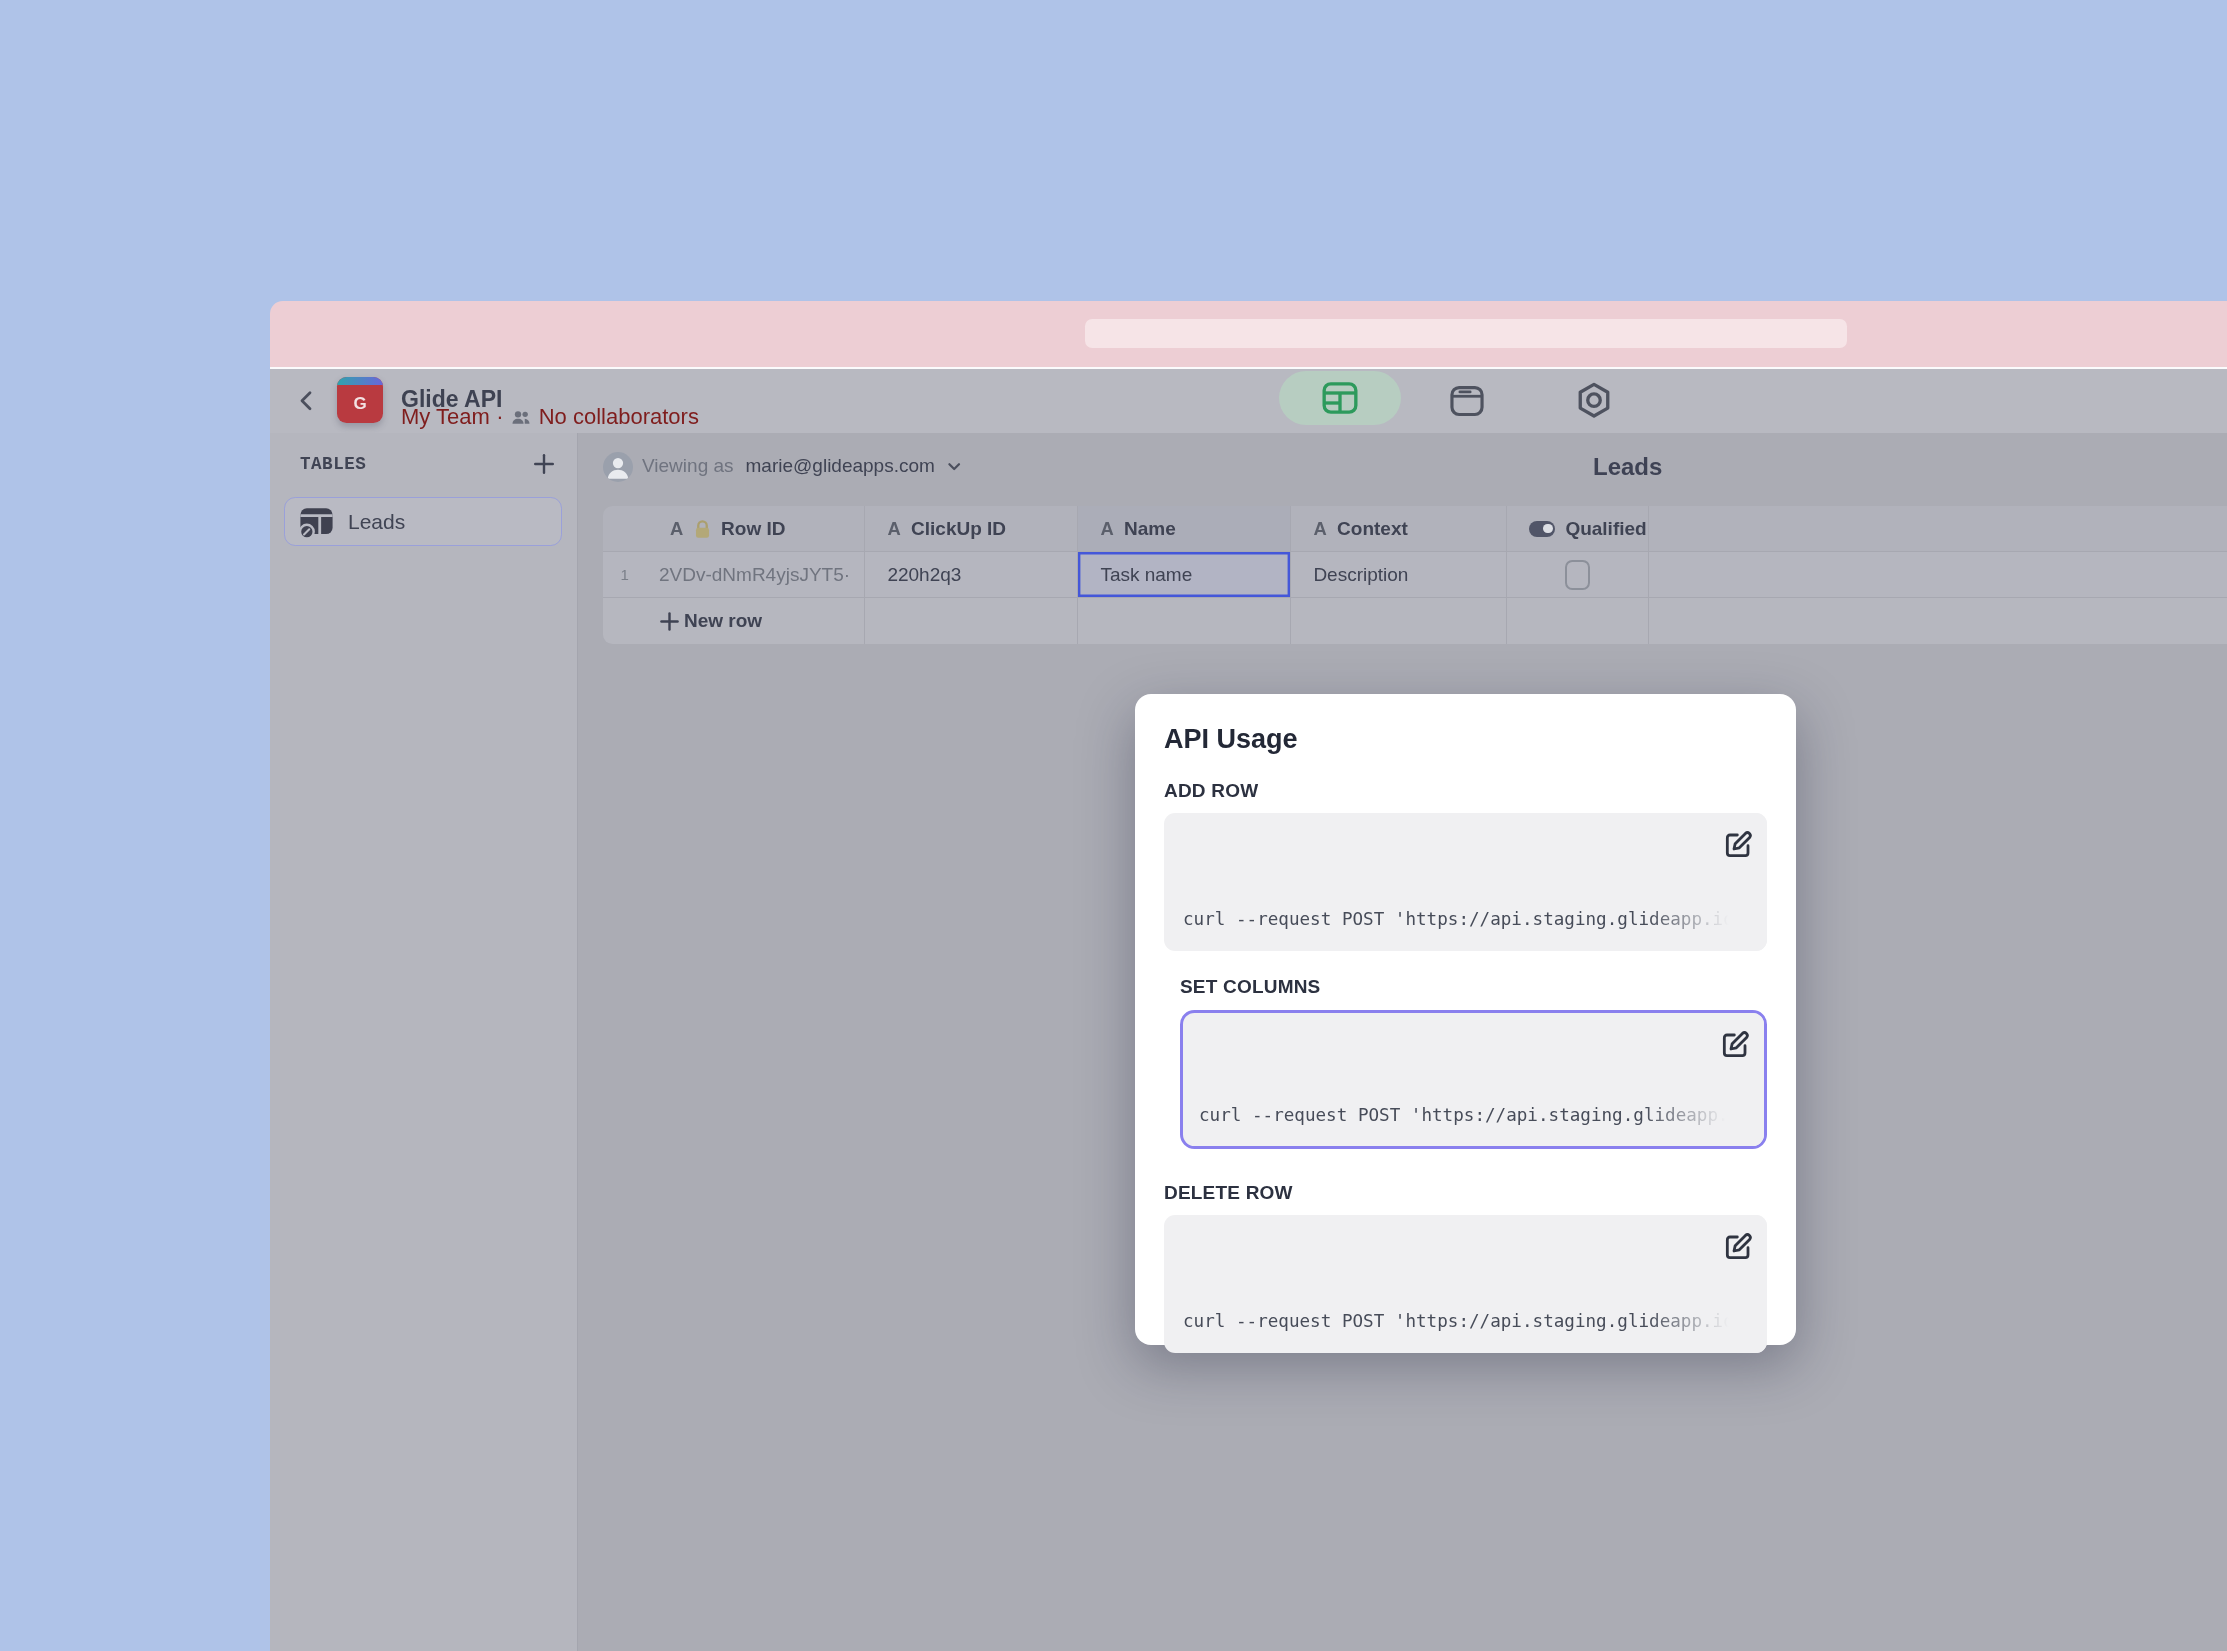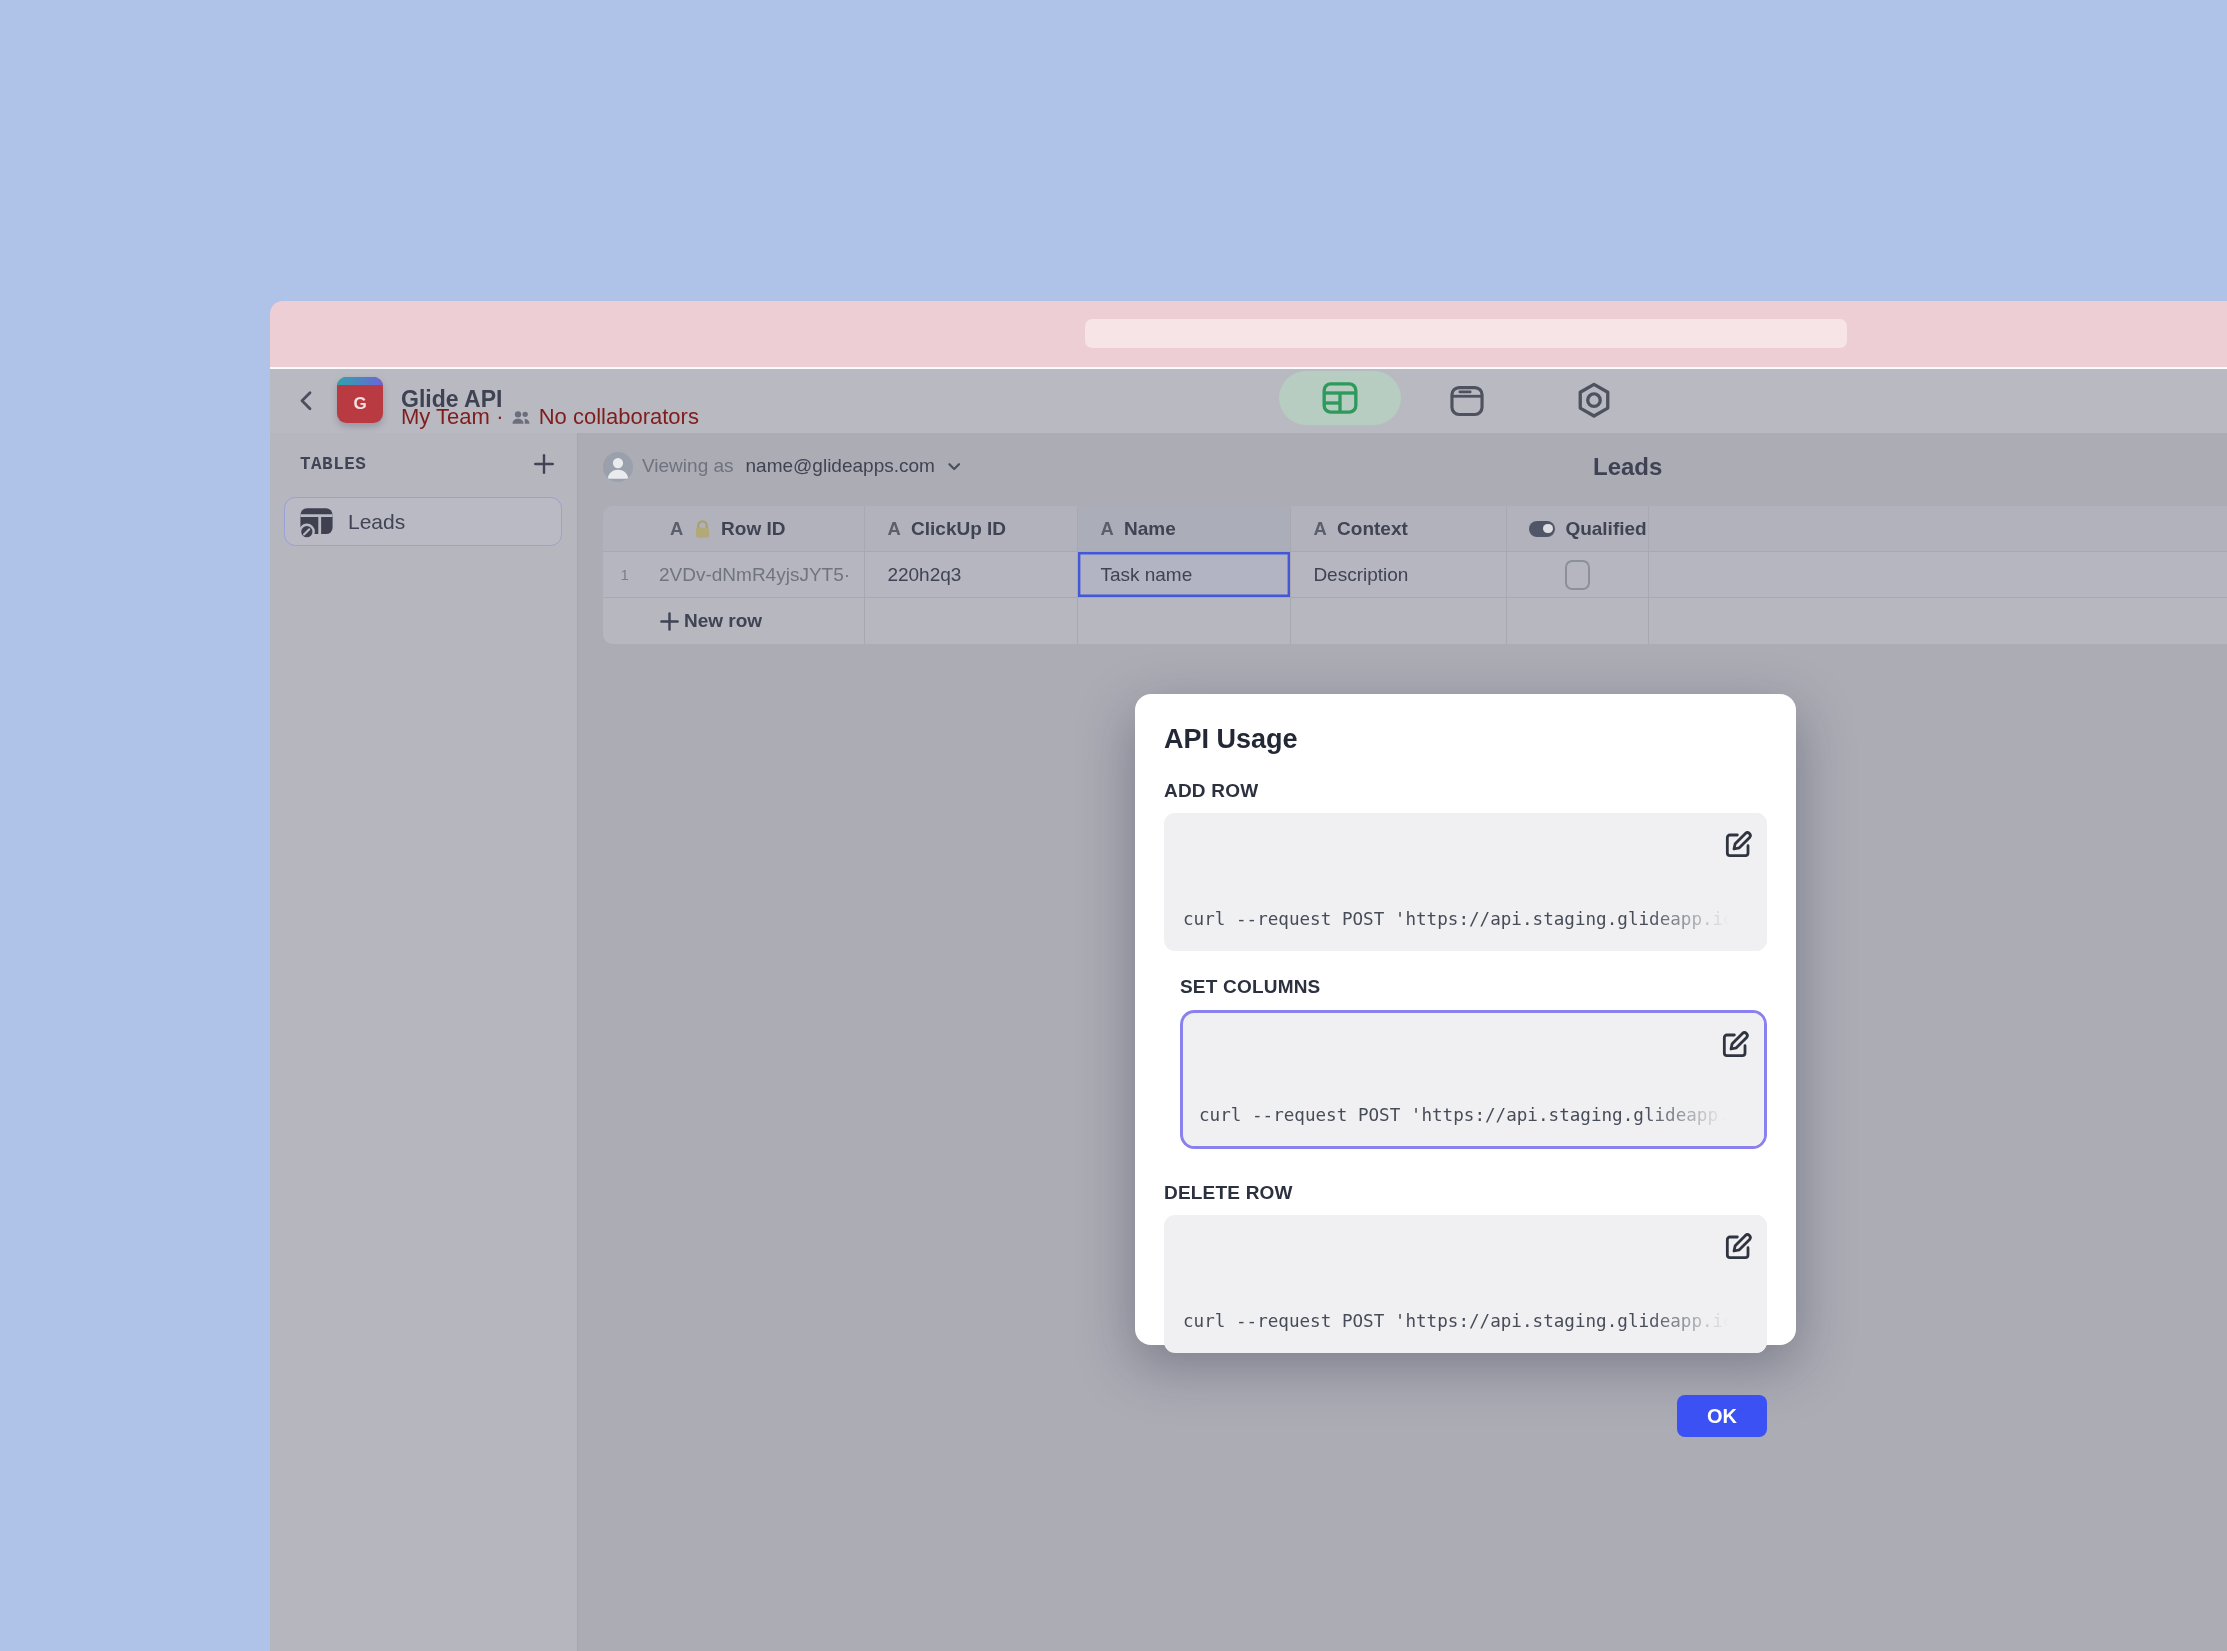--- a/index.html
+++ b/index.html
@@ -192,21 +192,21 @@
 
         <div class="toolbar">
           <div class="avatar">
             <svg width="30" height="30" viewBox="0 0 38 38">
               <circle cx="19" cy="14" r="6.5" fill="#e9ebef"></circle>
               <path d="M6 34c1-8 6.5-11.5 13-11.5S31 26 32 34z" fill="#e9ebef"></path>
             </svg>
           </div>
           <div class="viewing">
             <span>Viewing as</span>
-            <b>name@glideapps.com</b>
+            <b>marie@glideapps.com</b>
             <svg width="14.4" height="11.2" viewBox="0 0 18 14">
               <polyline points="3,4 9,10 15,4" fill="none" stroke="#4b4f5d" stroke-width="2.8" stroke-linecap="round" stroke-linejoin="round"></polyline>
             </svg>
           </div>
           <div class="page-title">Leads</div>
         </div>
 
         <div class="grid">
 
           <div class="cell hcell first">
@@ -326,19 +326,16 @@
         <div class="code-fade"></div>
         <button class="edit-btn">
           <svg width="32" height="32" viewBox="0 0 24 24">
             <path d="M11.5 4.5H6a2 2 0 0 0-2 2V18a2 2 0 0 0 2 2h11.5a2 2 0 0 0 2-2v-5.5" fill="none" stroke="#2f3441" stroke-width="2.1" stroke-linecap="round"></path>
             <path d="M17.6 3.3a2.2 2.2 0 0 1 3.1 3.1L13 14.1 9 15l.9-4z" fill="none" stroke="#2f3441" stroke-width="2.1" stroke-linejoin="round"></path>
           </svg>
         </button>
       </div>
     </div>
 
-    <div class="modal-footer">
-      <button class="ok-btn">OK</button>
-    </div>
   </div>
 
 </div>
 
 
 </body></html>

